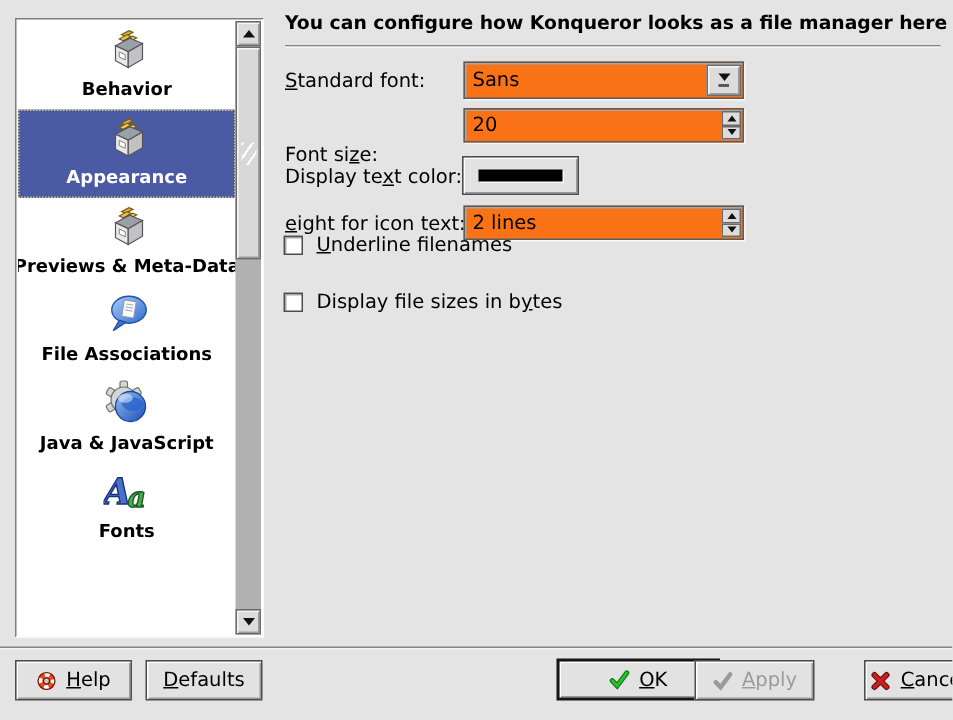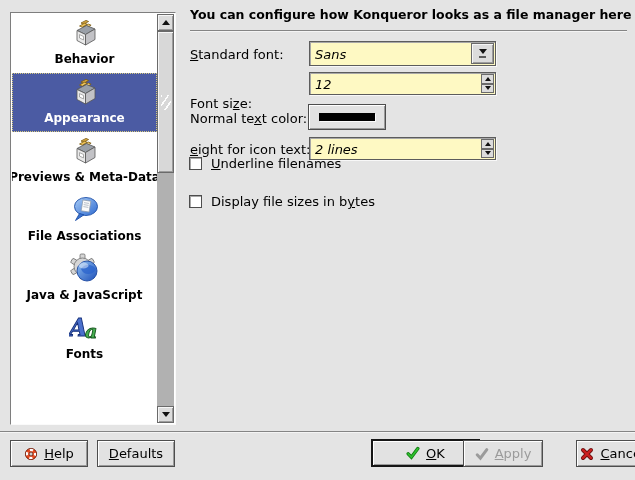--- a/index.html
+++ b/index.html
@@ -34,22 +34,22 @@
 
   
   .title{position:absolute;left:190px;top:7px;width:440px;font-size:12.5px;font-weight:bold;color:#000;white-space:nowrap;}
   .etched{height:0;border-top:1px solid #848484;border-bottom:1px solid #f4f4f4;}
   .hr-title{position:absolute;left:190px;top:30px;width:437px;}
   .hr-footer{position:absolute;left:0;top:431px;width:635px;}
 
   .flabel{position:absolute;left:190px;font-size:13px;color:#000;white-space:nowrap;}
   .accel{text-decoration:underline;}
 
-  .sunken{background:#fef9c3;border:1px solid #5c5c5c;box-sizing:border-box;
-    box-shadow:inset 1px 1px 0 #a8a8a8, 1px 1px 0 #f8f8f8;font-style:italic;}
+  .sunken{background:#f97316;border:1px solid #5c5c5c;box-sizing:border-box;
+    box-shadow:inset 1px 1px 0 #a8a8a8, 1px 1px 0 #f8f8f8;}
   .fieldtext{position:absolute;left:5px;top:50%;transform:translateY(-50%);font-size:13px;color:#000;white-space:nowrap;}
 
   .combo{position:absolute;left:309px;top:41px;width:187px;height:25px;}
   .combo-btn{position:absolute;top:1px;right:1px;width:23px;height:21px;background:#dcdcdc;
     border:1px solid #6a6a6a;box-sizing:border-box;box-shadow:inset 1px 1px 0 #f6f6f6,inset -1px -1px 0 #9c9c9c;
     display:flex;flex-direction:column;align-items:center;justify-content:center;}
   .combo-dash{width:7px;height:2px;background:#5a5a5a;margin-top:2px;}
 
   .spin{position:absolute;left:309px;width:187px;height:23px;}
   .spin-btns{position:absolute;top:1px;right:1px;width:13px;height:19px;display:flex;flex-direction:column;}
@@ -204,32 +204,32 @@
   <div class="combo sunken">
     <span class="fieldtext">Sans</span>
     <div class="combo-btn">
       <div class="tri-down"></div>
       <div class="combo-dash"></div>
     </div>
   </div>
 
   <div class="flabel" style="top:96px;"><span>Font si</span><span class="accel">z</span><span>e:</span></div>
   <div class="spin sunken" style="top:72px;">
-    <span class="fieldtext">12</span>
+    <span class="fieldtext">20</span>
     <div class="spin-btns">
       <div class="spin-btn">
           <div class="spin-up-arrow"></div>
         </div>
       <div class="spin-btn">
           <div class="spin-down-arrow"></div>
         </div>
     </div>
   </div>
 
-  <div class="flabel" style="top:111px;"><span>Normal te</span><span class="accel">x</span><span>t color:</span></div>
+  <div class="flabel" style="top:111px;"><span>Display te</span><span class="accel">x</span><span>t color:</span></div>
   <div class="color-btn raised">
     <div class="swatch"></div>
   </div>
 
   <div class="flabel" style="top:142px;"><span class="accel">e</span><span>ight for icon text:</span></div>
   <div class="spin sunken" style="top:137px;">
     <span class="fieldtext">2 lines</span>
     <div class="spin-btns">
       <div class="spin-btn">
           <div class="spin-up-arrow"></div>

